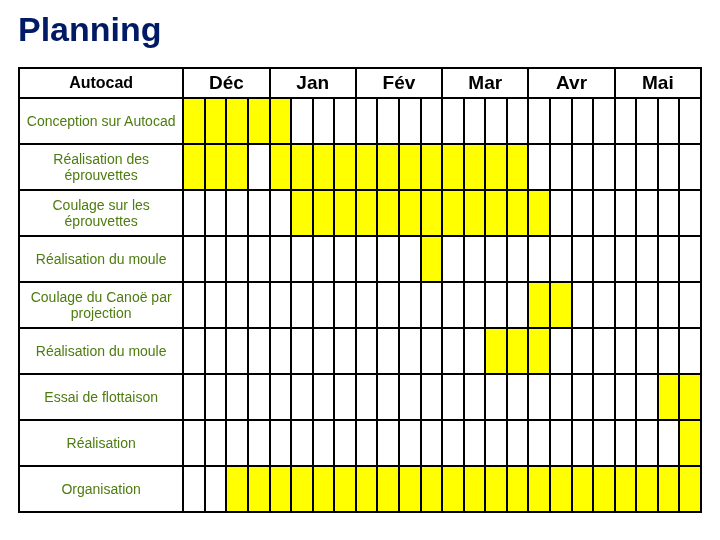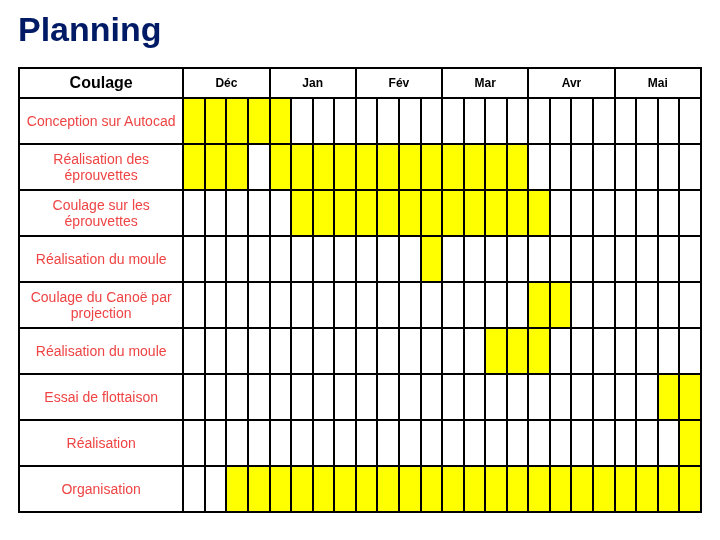--- a/index.html
+++ b/index.html
@@ -28,35 +28,35 @@
     table-layout: fixed;
   }
   table.gantt col.task-col { width: 160px; }
   table.gantt col.wk-col   { width: 21px; }
   table.gantt th, table.gantt td {
     border: 2px solid #000;
     padding: 0;
   }
   table.gantt th {
     font-weight: bold;
-    font-size: 12px;
+    font-size: 19px;
     color: #000;
     text-align: center;
     height: 28px;
   }
   table.gantt th.task-head {
     font-size: 16px;
   }
   table.gantt td.task-cell {
     height: 40px;
     font-size: 14px;
     line-height: 1.15;
     text-align: center;
     padding: 2px 4px;
-    color: #ef4444;
+    color: #4d7c0f;
   }
   table.gantt td.wk-cell {
     height: 40px;
     background: #fff;
   }
   table.gantt td.wk-cell.on {
     background: #ffff00;
   }
 </style>
 </head>
@@ -89,21 +89,21 @@
         <col class="wk-col">
         <col class="wk-col">
         <col class="wk-col">
         <col class="wk-col">
         <col class="wk-col">
         <col class="wk-col">
         <col class="wk-col">
       </colgroup>
       <thead>
         <tr>
-          <th class="task-head">Coulage</th>
+          <th class="task-head">Autocad</th>
           <th colspan="4">Déc</th>
           <th colspan="4">Jan</th>
           <th colspan="4">Fév</th>
           <th colspan="4">Mar</th>
           <th colspan="4">Avr</th>
           <th colspan="4">Mai</th>
         </tr>
       </thead>
       <tbody>
         <tr>

